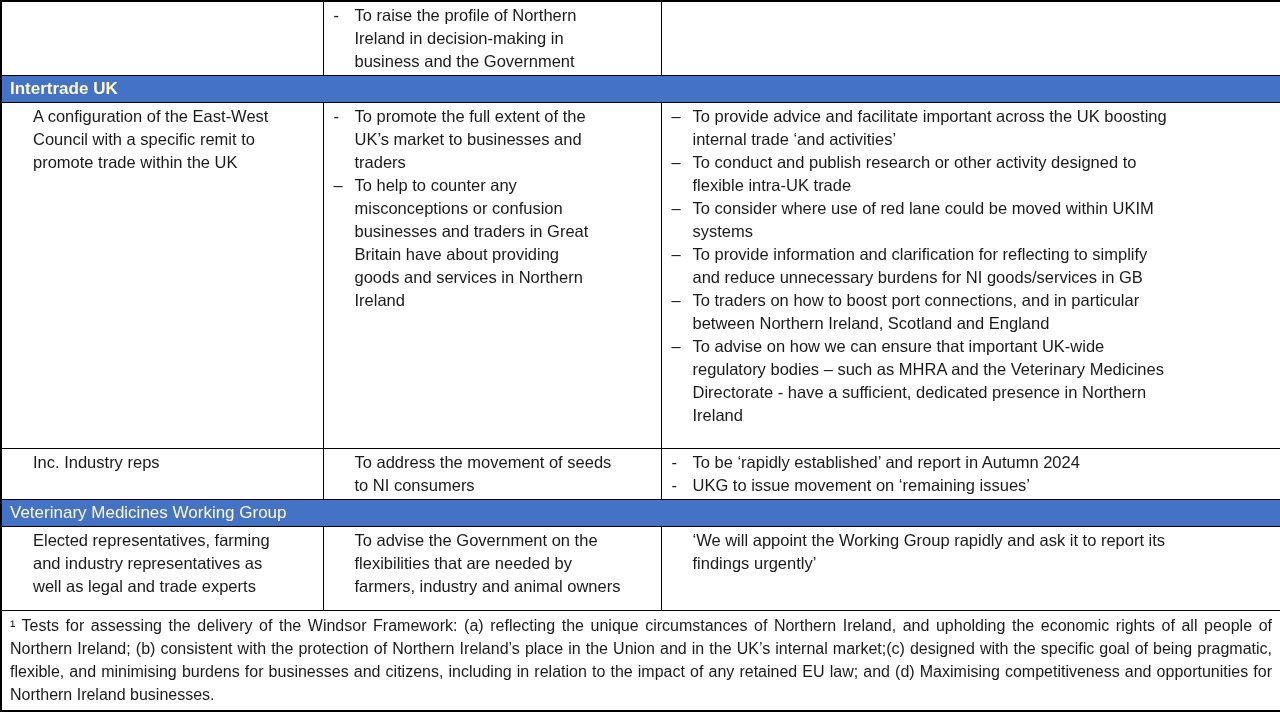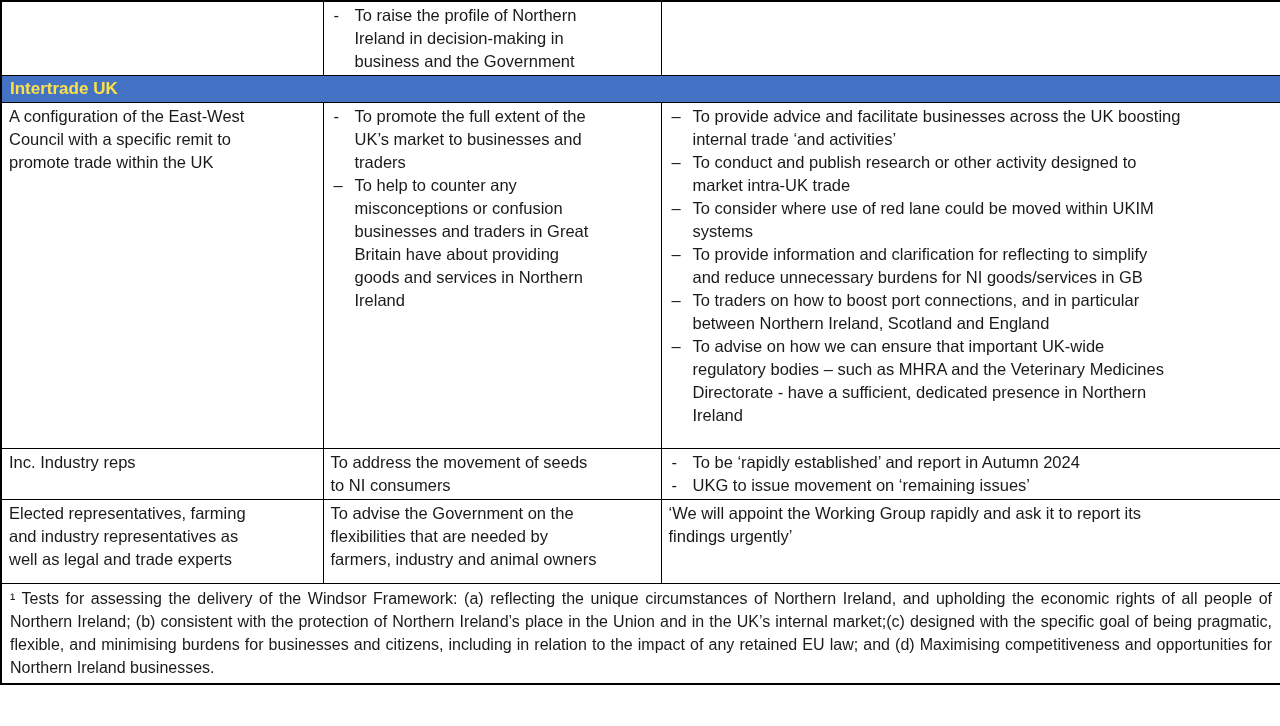--- a/index.html
+++ b/index.html
@@ -23,31 +23,32 @@
   table.wg td {
     border: 1px solid #000000;
     vertical-align: top;
     overflow: hidden;
   }
   td.cell {
     padding: 2px 6px 2px 7px;
   }
   tr.section td {
     background: #4472C4;
-    color: #fde047;
+    color: #fef9c3;
     font-weight: bold;
     font-size: 17px;
     vertical-align: middle;
     padding: 1px 8px 2px 8px;
   }
   tr.section.regular td {
     font-weight: normal;
   }
   .plain {
     white-space: pre-line;
+    margin-left: 24px;
   }
   .li {
     display: flex;
     align-items: flex-start;
   }
   .li .m {
     flex: 0 0 21px;
     width: 21px;
     padding-left: 3px;
   }
@@ -109,27 +110,27 @@
 misconceptions or confusion
 businesses and traders in Great
 Britain have about providing
 goods and services in Northern
 Ireland</span>
       </div>
     </td>
     <td class="cell">
       <div class="li">
         <span class="m">–</span>
-        <span class="t">To provide advice and facilitate businesses across the UK boosting
+        <span class="t">To provide advice and facilitate important across the UK boosting
 internal trade ‘and activities’</span>
       </div>
       <div class="li">
         <span class="m">–</span>
         <span class="t">To conduct and publish research or other activity designed to
-market intra-UK trade</span>
+flexible intra-UK trade</span>
       </div>
       <div class="li">
         <span class="m">–</span>
         <span class="t">To consider where use of red lane could be moved within UKIM
 systems</span>
       </div>
       <div class="li">
         <span class="m">–</span>
         <span class="t">To provide information and clarification for reflecting to simplify
 and reduce unnecessary burdens for NI goods/services in GB</span>
@@ -163,20 +164,23 @@
         <span class="m">-</span>
         <span class="t">To be ‘rapidly established’ and report in Autumn 2024</span>
       </div>
       <div class="li">
         <span class="m">-</span>
         <span class="t">UKG to issue movement on ‘remaining issues’</span>
       </div>
     </td>
   </tr>
 
+  <tr class="section regular" style="height:23px">
+    <td colspan="3">Veterinary Medicines Working Group</td>
+  </tr>
 
   <tr style="height:84px">
     <td class="cell">
       <div class="plain">Elected representatives, farming
 and industry representatives as
 well as legal and trade experts</div>
     </td>
     <td class="cell">
       <div class="plain">To advise the Government on the
 flexibilities that are needed by

